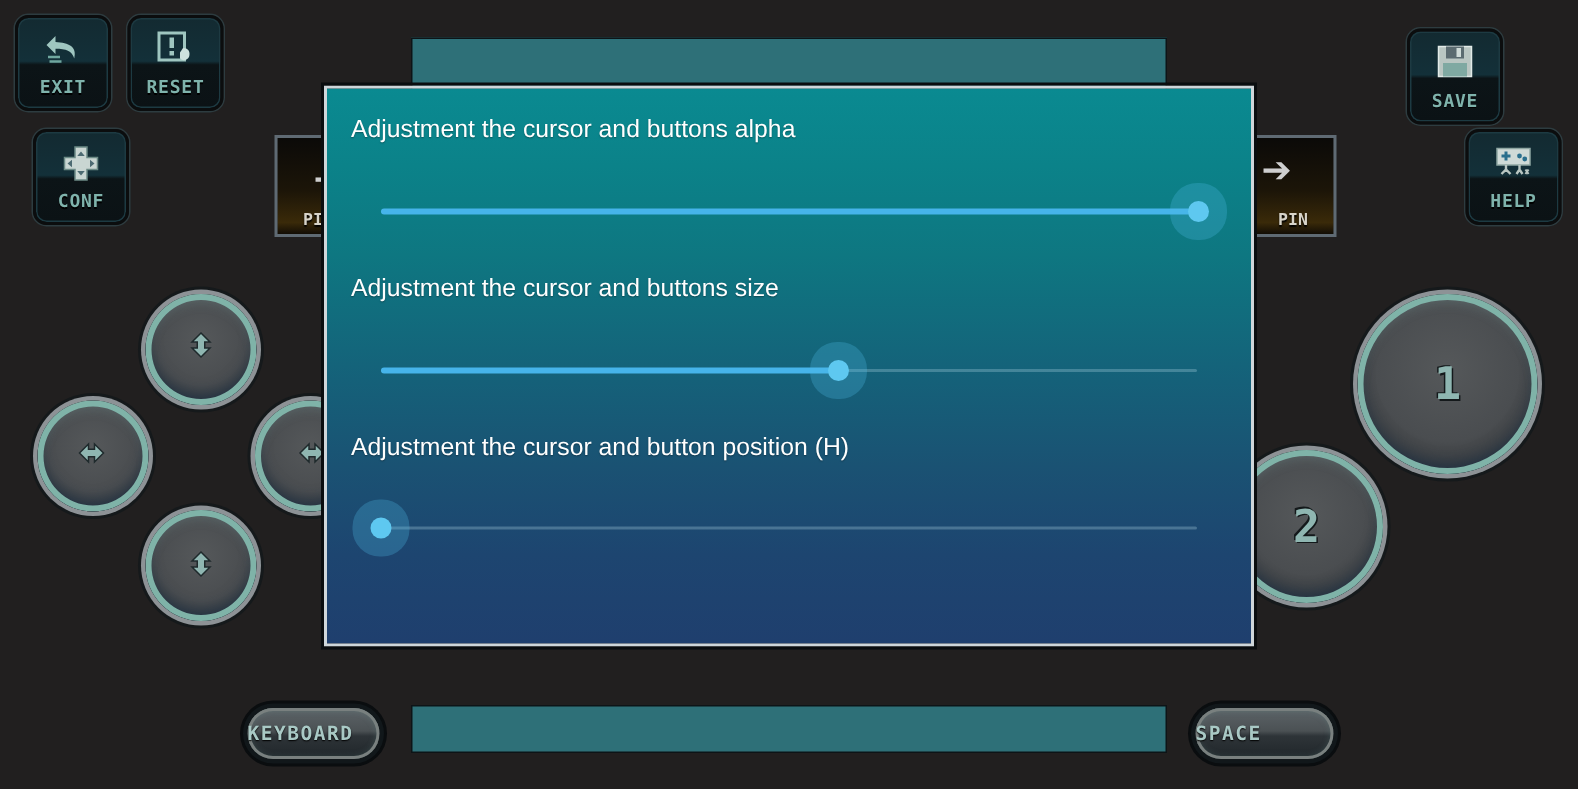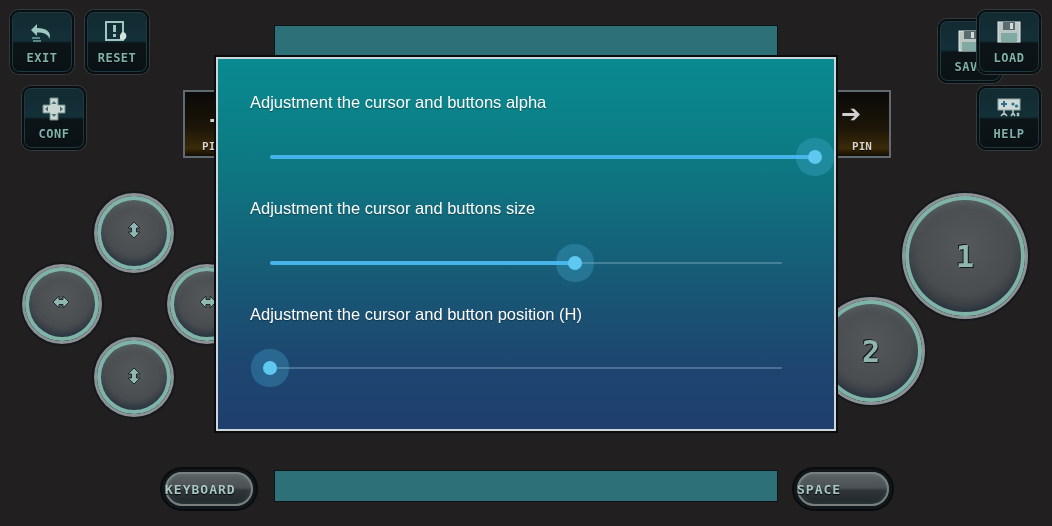--- a/index.html
+++ b/index.html
@@ -147,21 +147,21 @@
     border: 2px solid #cfd6da;
     outline: 2px solid #0a0d0f;
     background: linear-gradient(180deg,
         #0a8a91 0%,
         #0b8289 14%,
         #0e7781 30%,
         #14637a 50%,
         #1a5273 68%,
         #1d4570 84%,
         #1f3f6e 100%);
-    padding: 16px;
+    padding: 0;
     overflow: hidden;
   }
   .dlg-row {
     padding: 0 16px;
   }
   .dlg-label {
     color: #ffffff;
     font-size: 16.5px;
     line-height: 1.2;
     font-family: "Liberation Sans", sans-serif;
@@ -249,31 +249,20 @@
       <svg width="28" height="26" viewBox="0 0 28 26">
         <rect x="3" y="2" width="22" height="20" fill="#b9c6c2" stroke="#e2eae8" stroke-width="1"></rect>
         <rect x="8" y="2" width="12" height="8" fill="#5b6b70"></rect>
         <rect x="15" y="3" width="3" height="6" fill="#cfdbd8"></rect>
         <rect x="6" y="13" width="16" height="9" fill="#7fa9a2"></rect>
       </svg>
     </span>
     <span class="lbl">SAVE</span>
   </div>
 
-  <div class="toolbtn" style="left:977px; top:10px;">
-    <span class="glyph">
-      <svg width="28" height="26" viewBox="0 0 28 26">
-        <rect x="3" y="2" width="22" height="20" fill="#b9c6c2" stroke="#e2eae8" stroke-width="1"></rect>
-        <rect x="8" y="2" width="12" height="8" fill="#5b6b70"></rect>
-        <rect x="15" y="3" width="3" height="6" fill="#cfdbd8"></rect>
-        <rect x="6" y="13" width="16" height="9" fill="#7fa9a2"></rect>
-      </svg>
-    </span>
-    <span class="lbl">LOAD</span>
-  </div>
 
   <div class="toolbtn" style="left:977px; top:86px;">
     <span class="glyph">
       <svg width="28" height="26" viewBox="0 0 28 26">
         <rect x="3" y="3" width="22" height="11" fill="#cfdad7" stroke="#8fa6a2" stroke-width="1"></rect>
         <path d="M8 5 h2 v2 h2 v2 h-2 v2 h-2 v-2 h-2 v-2 h2 z" fill="#2a6f8d"></path>
         <circle cx="18" cy="8" r="1.6" fill="#2a6f8d"></circle>
         <circle cx="21.5" cy="10" r="1.6" fill="#2a6f8d"></circle>
         <path d="M9 14 v4 M6 20 l3 -3 l3 3 M18 14 v3 M16 20 l2 -3 l2 3" stroke="#b9c6c2" stroke-width="1.6" fill="none"></path>
         <path d="M22 17 l2 3 M24 17 l-2 3" stroke="#b9c6c2" stroke-width="1.4"></path>

